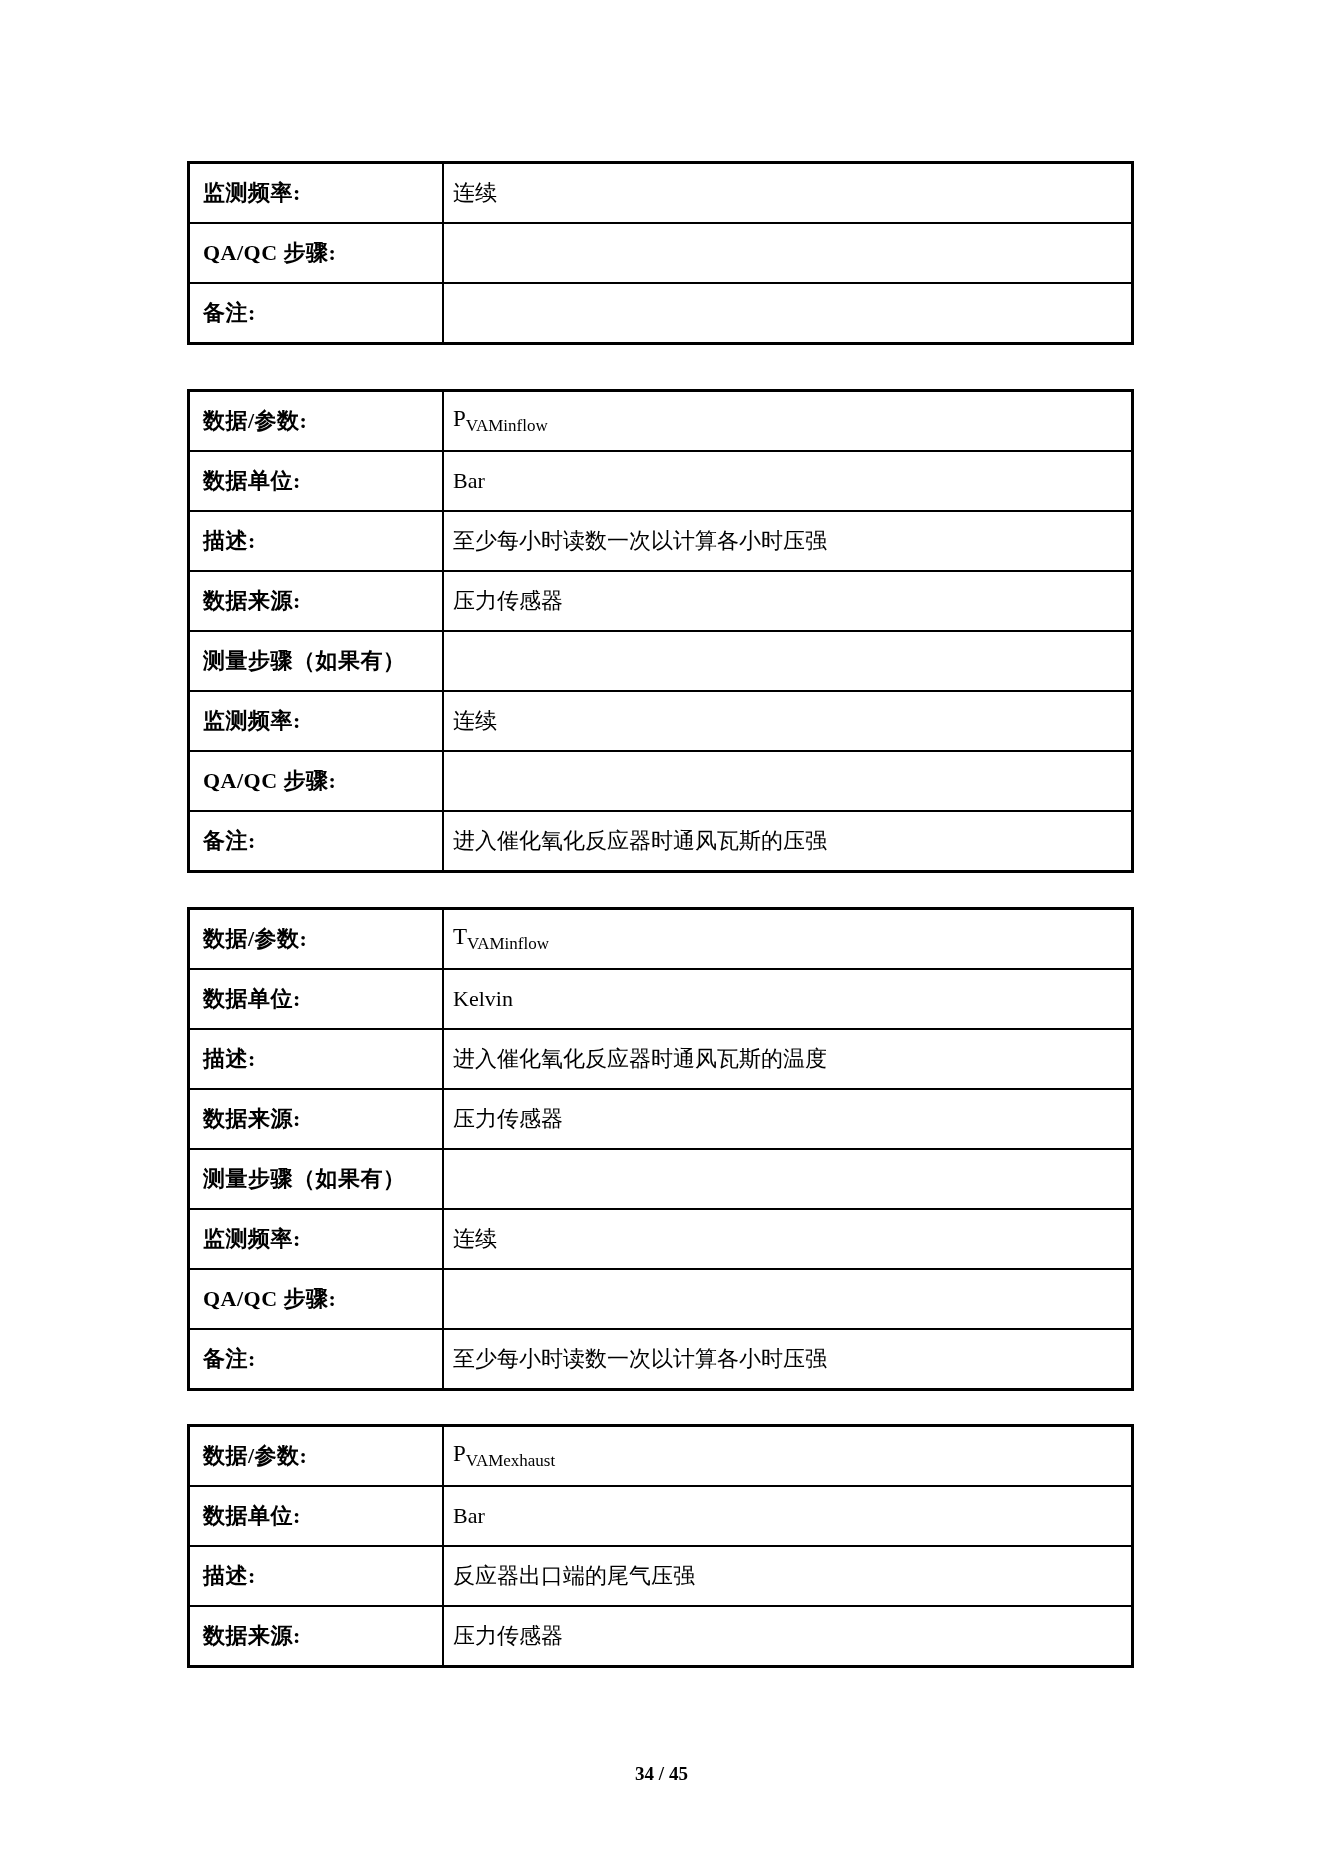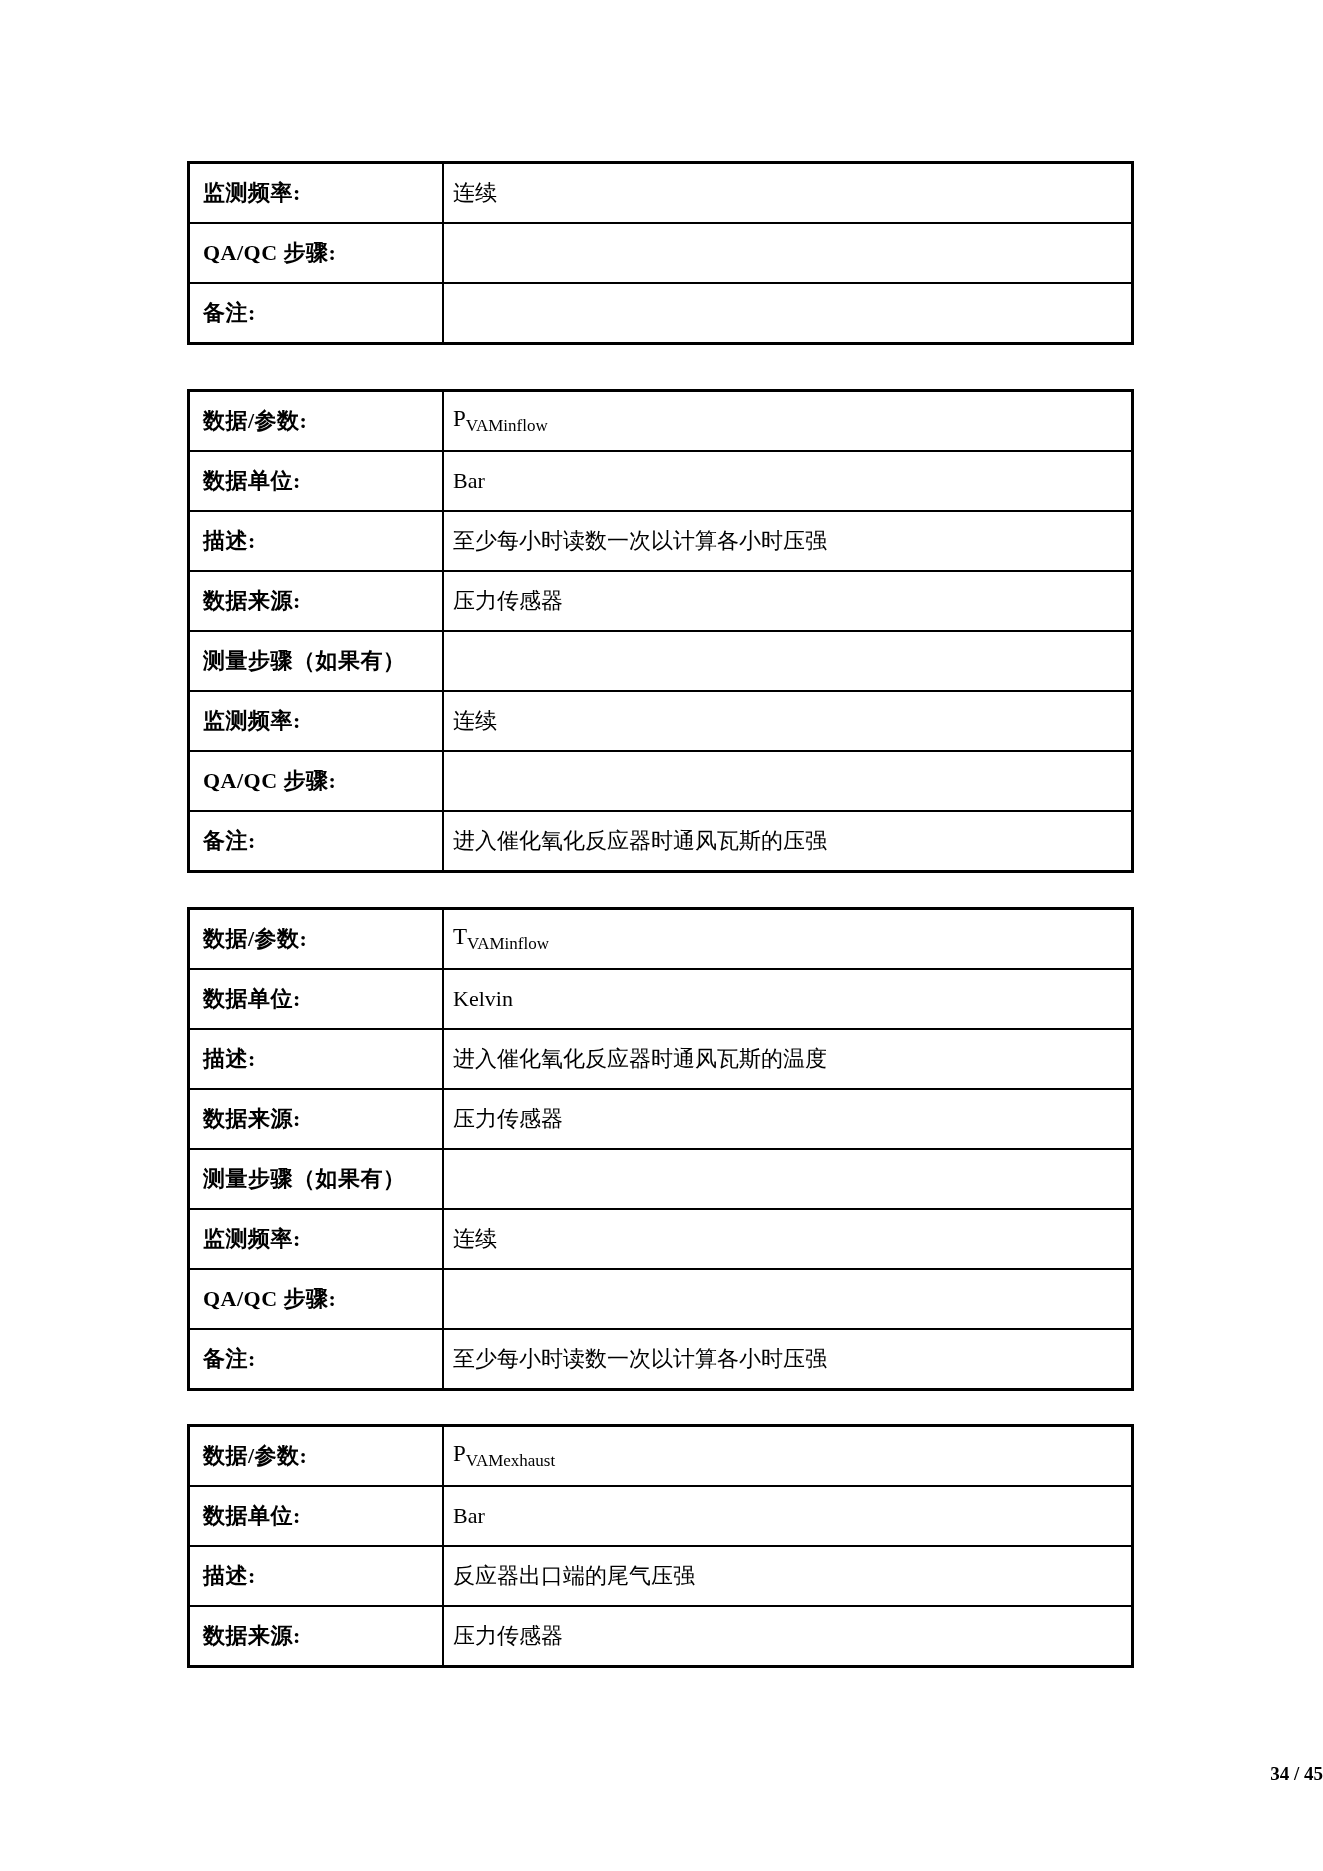--- a/index.html
+++ b/index.html
@@ -51,21 +51,21 @@
   .param-base { font-size: 23px; }
   .param-sub {
     font-size: 17px;
     vertical-align: -5px;
   }
   .footer {
     position: absolute;
     top: 1763px;
     left: 0;
     width: 1323px;
-    text-align: right;
+    text-align: center;
     font-weight: bold;
     font-size: 19px;
   }
   #t1 { top: 161px; }
   #t2 { top: 389px; }
   #t3 { top: 907px; }
   #t4 { top: 1424px; }
 </style>
 </head>
 <body>

